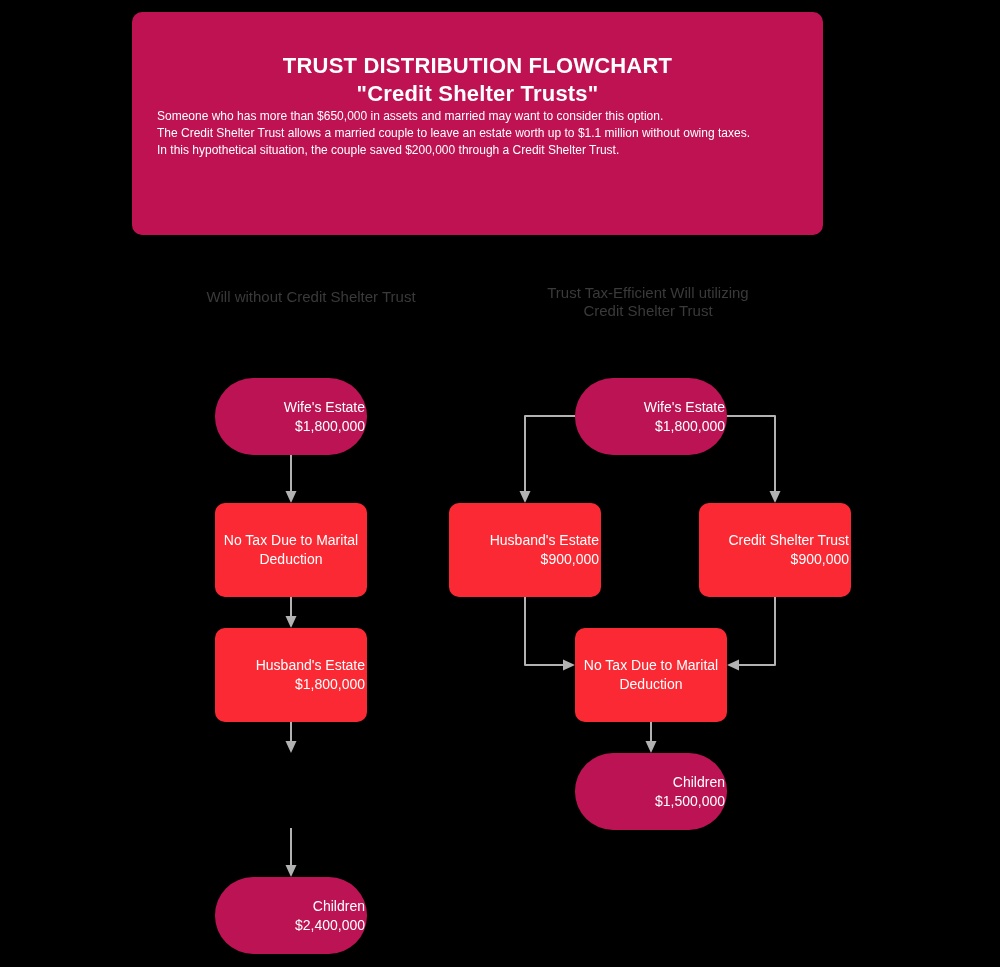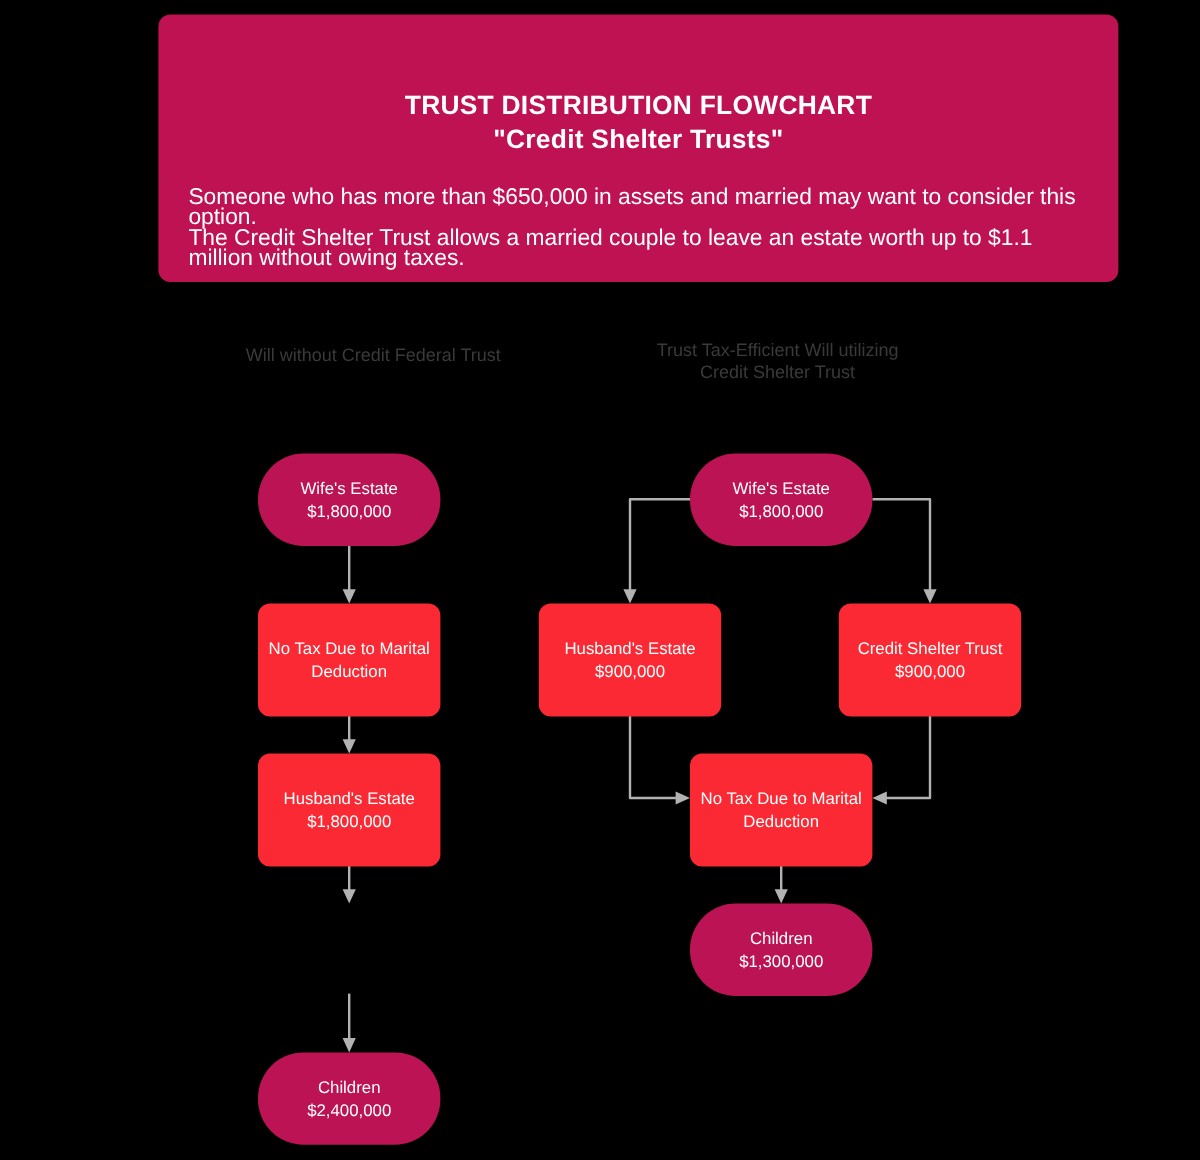--- a/index.html
+++ b/index.html
@@ -12,40 +12,39 @@
     width: 1000px;
     height: 967px;
     background: var(--canvas-bg, #000000);
     font-family: "Liberation Sans", sans-serif;
     overflow: hidden;
   }
   .header {
     position: absolute;
     left: 132px;
     top: 12px;
-    width: 800px;
+    width: 691px;
     height: 223px;
     background: var(--header-bg, #be1253);
     border-radius: 10px;
     color: #ffffff;
     box-sizing: border-box;
-    padding-top: 62px;
+    padding-top: 40px;
   }
   .header .title {
     text-align: center;
     font-size: 22px;
     font-weight: bold;
     line-height: 28px;
     letter-spacing: 0.2px;
   }
   .header .desc {
-    margin-top: 26px;
     padding-left: 25px;
     padding-right: 20px;
-    font-size: 19px;
+    font-size: 12px;
     line-height: 17px;
   }
   .col-heading {
     position: absolute;
     width: 340px;
     text-align: center;
     color: var(--heading-text, #3a3a3a);
     font-size: 15px;
     line-height: 18px;
   }
@@ -59,21 +58,21 @@
     pointer-events: none;
   }
   .node {
     position: absolute;
     width: 152px;
     box-sizing: border-box;
     padding: 0 2px;
     display: flex;
     flex-direction: column;
     justify-content: center;
-    align-items: center;
+    align-items: flex-end;
     text-align: center;
     color: var(--node-text, #ffffff);
     font-size: 14px;
     line-height: 19px;
   }
   .node.pill {
     height: 77px;
     border-radius: 38px;
     background: var(--pill-bg, #bb1353);
   }
@@ -87,24 +86,25 @@
 <body>
 
 <div class="canvas">
 
   <div class="header">
     <div class="title">TRUST DISTRIBUTION FLOWCHART</div>
     <div class="title">"Credit Shelter Trusts"</div>
     <div class="desc">
       <div>Someone who has more than $650,000 in assets and married may want to consider this option.</div>
       <div>The Credit Shelter Trust allows a married couple to leave an estate worth up to $1.1 million without owing taxes.</div>
+      <div>In this hypothetical situation, the couple saved $200,000 through a Credit Shelter Trust.</div>
     </div>
   </div>
 
-  <div class="col-heading left">Will without Credit Federal Trust</div>
+  <div class="col-heading left">Will without Credit Shelter Trust</div>
   <div class="col-heading right">
     <div>Trust Tax-Efficient Will utilizing</div>
     <div>Credit Shelter Trust</div>
   </div>
 
   <svg class="connectors" width="1000" height="967" viewBox="0 0 1000 967">
     <g stroke="#b2b2b2" stroke-width="2" fill="none" stroke-linejoin="round">
 
       <line x1="291" y1="455" x2="291" y2="493"></line>
       <line x1="291" y1="578" x2="291" y2="618"></line>
@@ -158,16 +158,16 @@
   </div>
   <div class="node box" style="left:699px; top:503px;">
     <div>Credit Shelter Trust</div>
     <div>$900,000</div>
   </div>
   <div class="node box" style="left:575px; top:628px;">
     <div>No Tax Due to Marital Deduction</div>
   </div>
   <div class="node pill" style="left:575px; top:753px;">
     <div>Children</div>
-    <div>$1,300,000</div>
+    <div>$1,500,000</div>
   </div>
 
 </div>
 
 </body></html>

